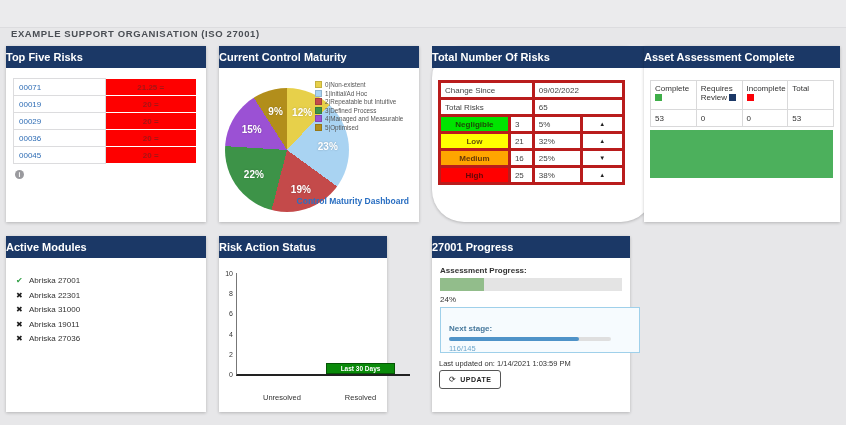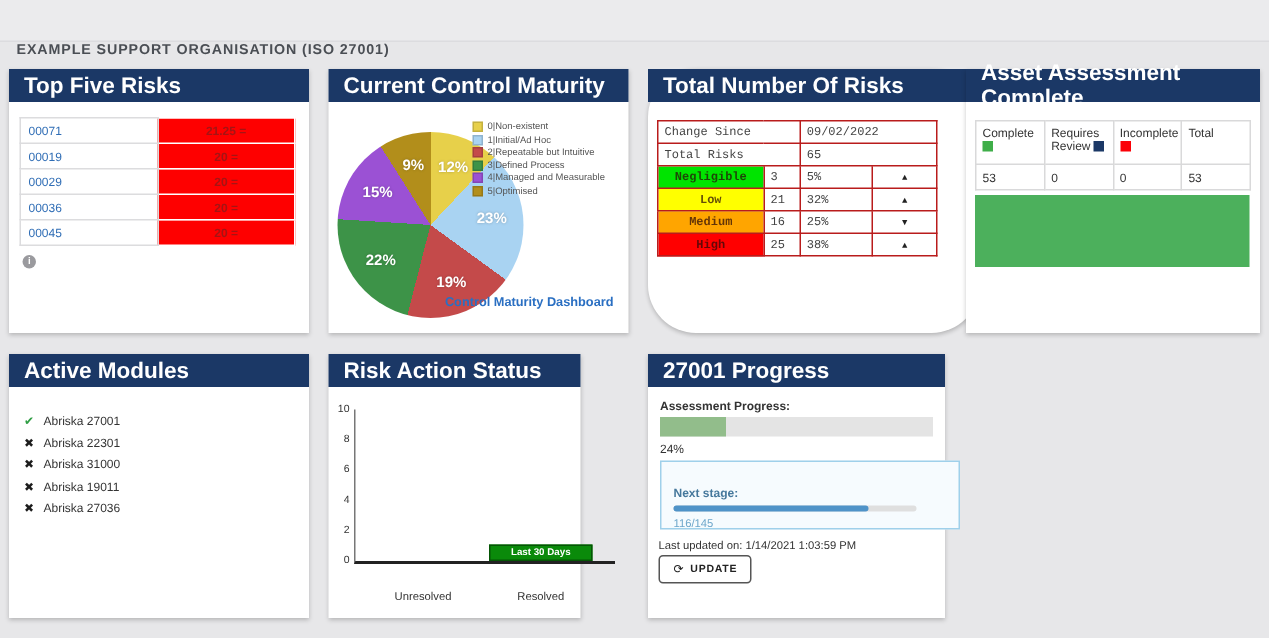--- a/index.html
+++ b/index.html
@@ -17,22 +17,22 @@
   }
   .topbar .title{font-size:9.5px;font-weight:bold;letter-spacing:.6px;color:#4a4e54;margin-top:40px;}
 
   
   .panel{
     position:absolute;background:#fff;
     box-shadow:0 1px 3px rgba(0,0,0,.22);
   }
   .panel-header{
     height:22px;background:#1b3866;color:#fff;
-    font-size:15px;font-weight:bold;
-    display:flex;align-items:center;padding-left:10px;
+    font-size:11px;font-weight:bold;
+    display:flex;align-items:center;
   }
   .panel-body{position:absolute;left:0;right:0;top:22px;bottom:0;}
 
   
   .risks-table{position:absolute;left:7px;top:10px;width:184px;border-collapse:collapse;font-size:8px;}
   .risks-table td{height:14px;}
   .risks-table .risk-id{border:1px solid #dcdcde;color:#2f6db5;padding-left:5px;width:50%;}
   .risks-table .risk-score{border:1px solid #fff;background:#fe0000;color:#a51414;font-weight:bold;text-align:center;}
   .info-circle{
     position:absolute;left:9px;top:102px;width:9px;height:9px;border-radius:50%;
@@ -50,21 +50,21 @@
   .legend-item{display:flex;align-items:center;margin-bottom:1.5px;}
   .legend-swatch{width:5px;height:5px;margin-right:3px;flex:0 0 auto;border:1px solid rgba(0,0,0,.15);}
   .legend-item span:last-child{font-size:6.3px;color:#555;white-space:nowrap;}
   .maturity-link{
     position:absolute;right:10px;bottom:16px;font-size:8.5px;font-weight:bold;
     color:#2a6fc2;cursor:pointer;text-decoration:none;
   }
 
   
   .total-table{position:absolute;left:6px;top:12px;width:187px;border-collapse:collapse;font-size:8px;color:#444;}
-  .total-table td{border:1px solid #b91c1c;height:14px;padding:0 4px;font-family:Liberation Mono, monospace;}
+  .total-table td{border:3px solid #b91c1c;height:14px;padding:0 4px;}
   .total-table td.level-cell{text-align:center;font-weight:bold;color:rgba(40,10,10,.72);padding:0;}
   .total-table td.trend-cell{text-align:center;font-size:6px;color:#222;}
 
   
   .asset-table{position:absolute;left:6px;top:12px;width:184px;border-collapse:collapse;font-size:8px;color:#333;table-layout:fixed;}
   .asset-table th{border:1px solid #d9d9da;font-weight:normal;text-align:left;vertical-align:top;padding:3px 4px;height:22px;}
   .asset-table td{border:1px solid #d9d9da;padding:3px 4px;height:10px;}
   .hdr-swatch{display:inline-block;width:7px;height:7px;vertical-align:-1px;}
   .asset-bar{position:absolute;left:6px;top:62px;width:183px;height:48px;background:#4cb05c;}
 

